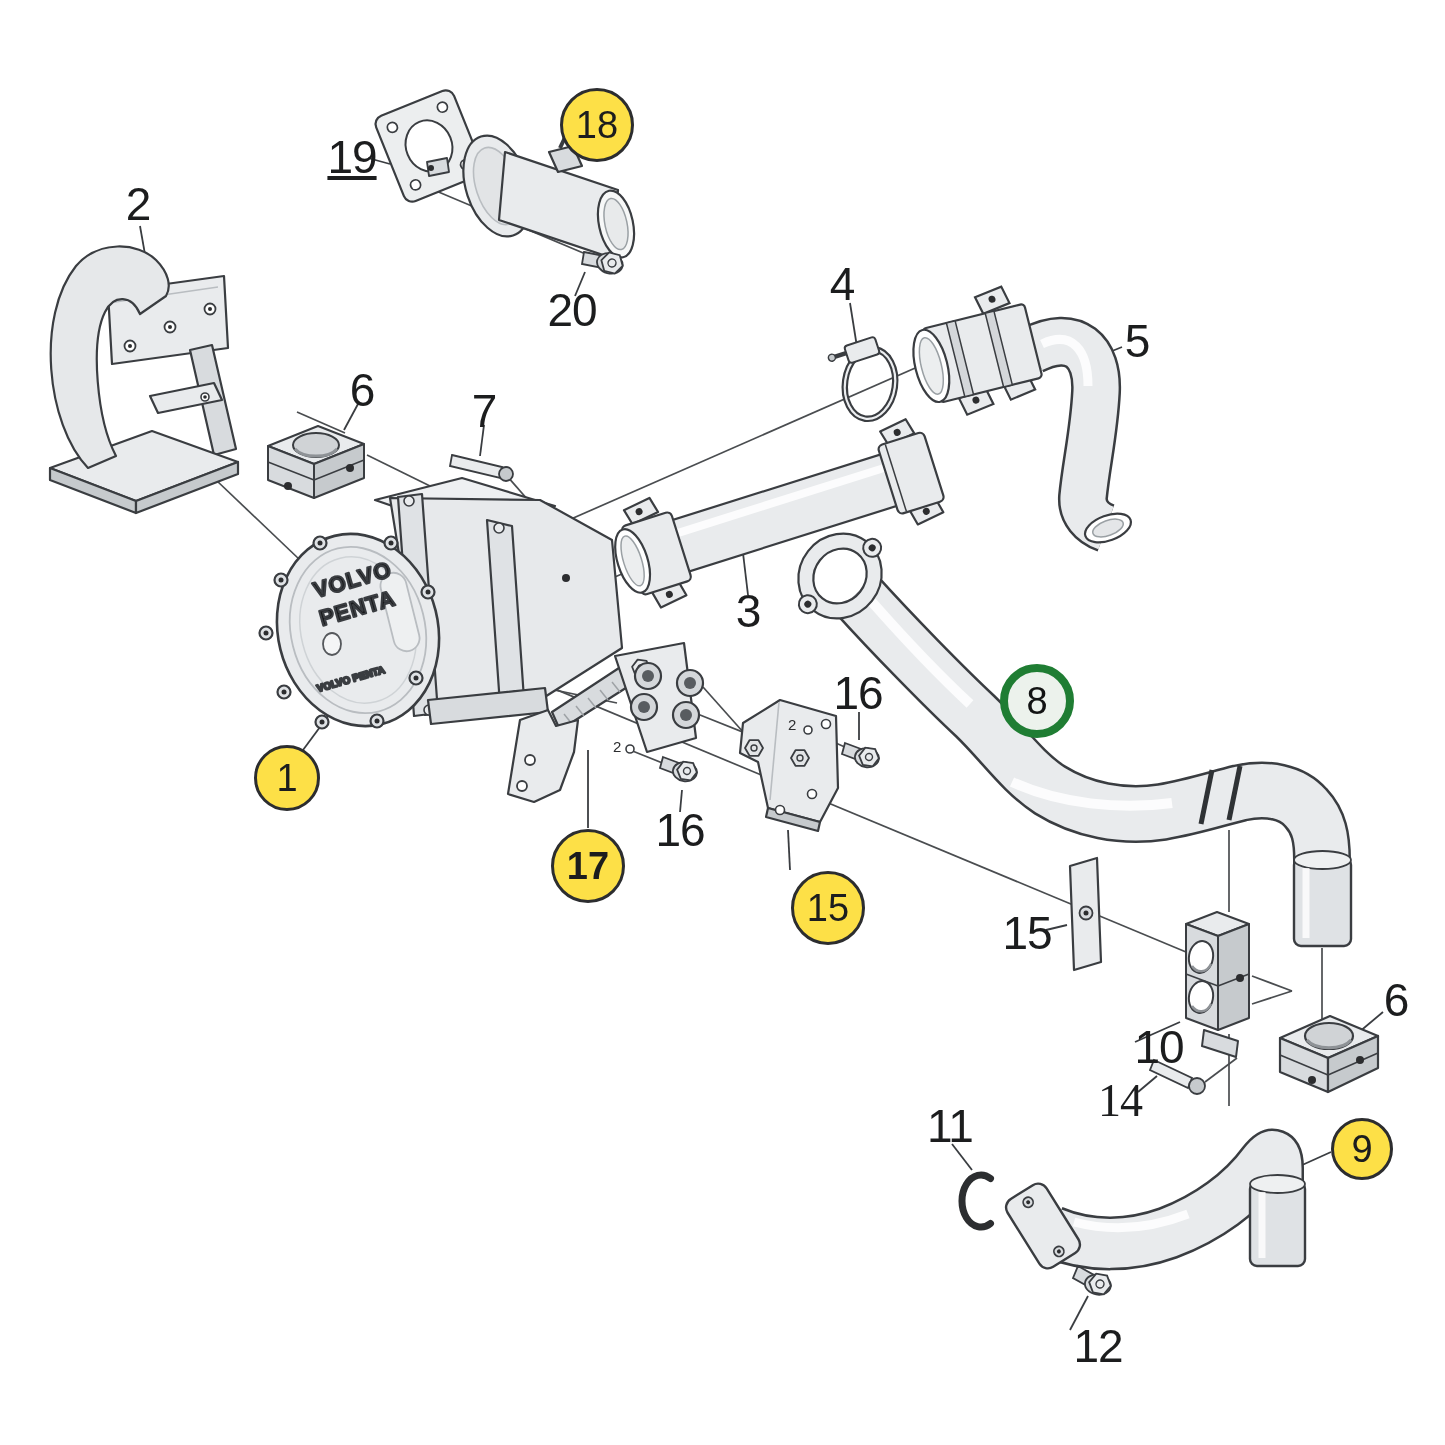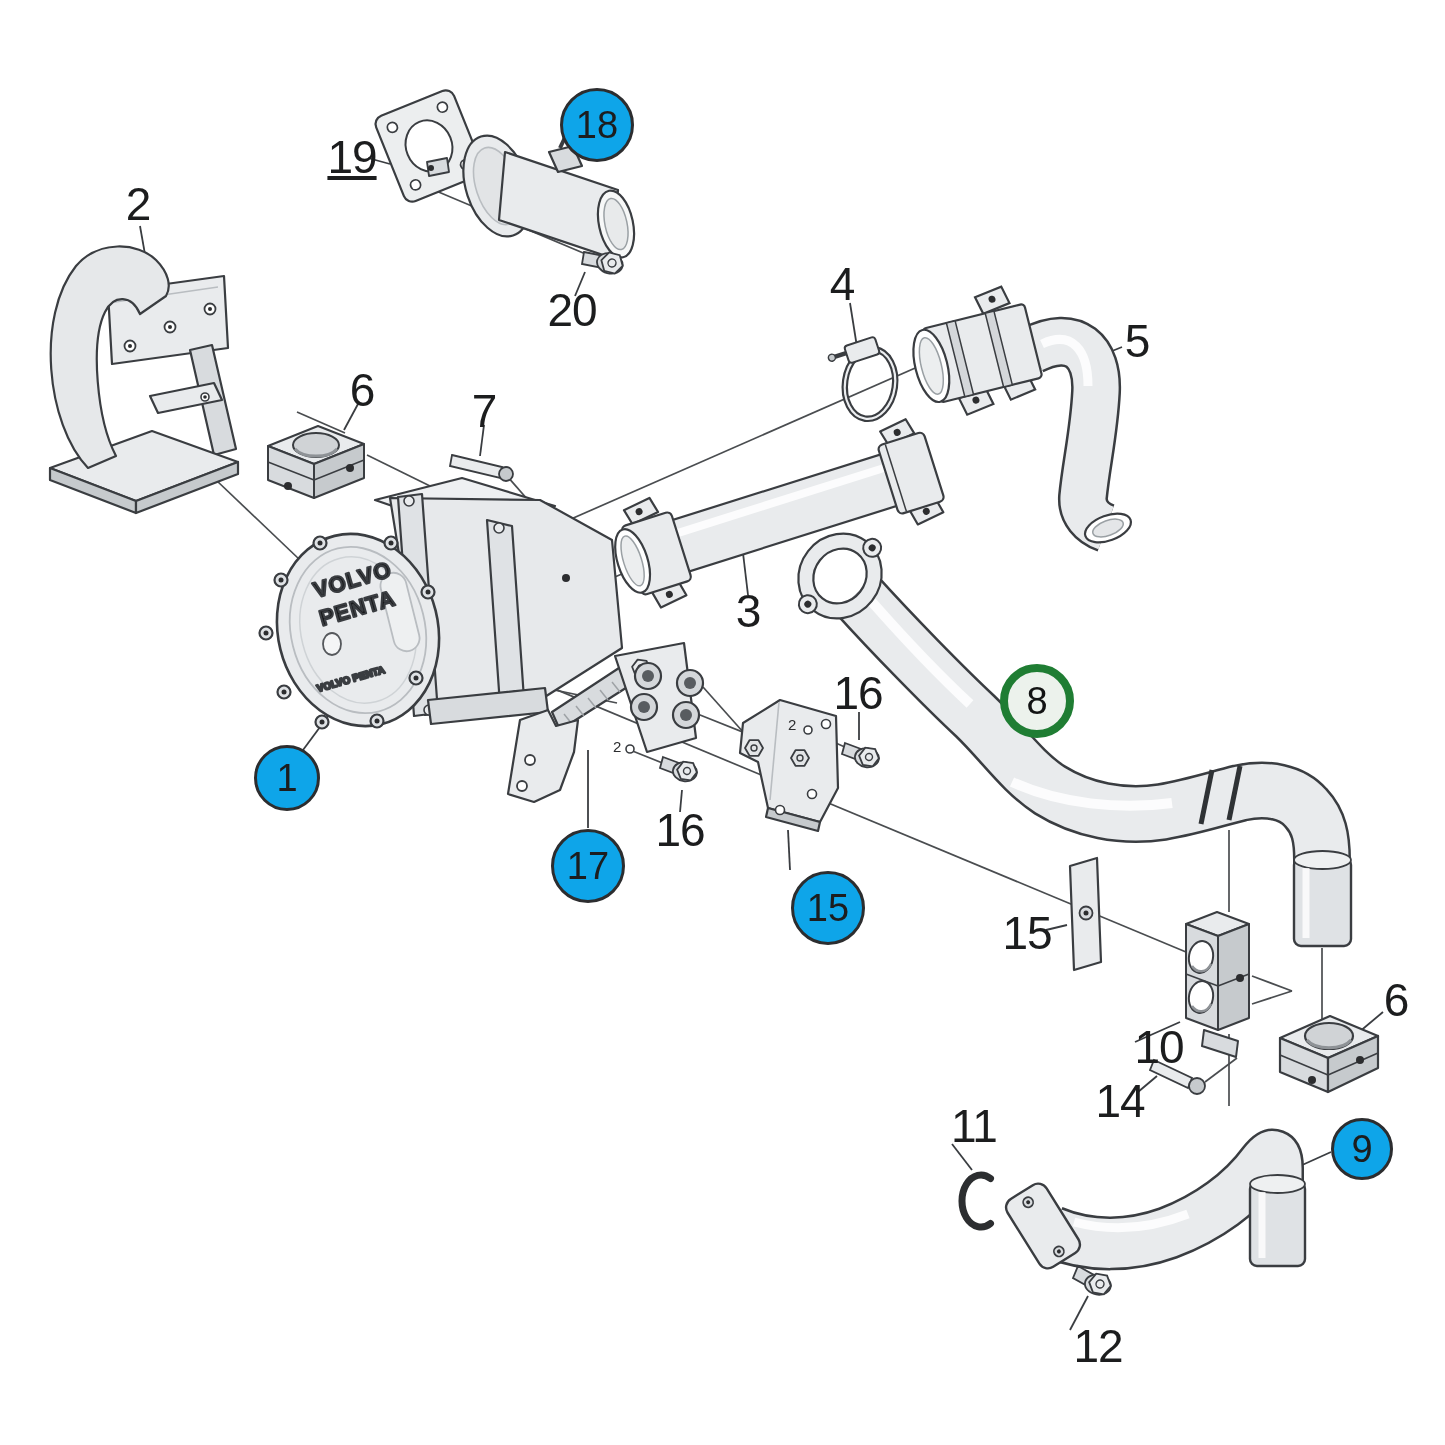--- a/index.html
+++ b/index.html
@@ -4,21 +4,21 @@
 <style>
   html,body{margin:0;padding:0;background:#ffffff;}
   #stage{position:relative;width:1445px;height:1445px;background:#ffffff;overflow:hidden;
          font-family:"Liberation Sans",sans-serif;}
   #art{position:absolute;left:0;top:0;}
   #callout-layer{position:absolute;left:0;top:0;width:100%;height:100%;}
   .callout{position:absolute;transform:translate(-50%,-50%);color:#1c1d1e;
            font-family:"Liberation Sans",sans-serif;line-height:1;user-select:none;
            display:flex;align-items:center;justify-content:center;box-sizing:border-box;}
   .callout.plain{font-size:46px;font-weight:400;letter-spacing:-1px;}
-  .callout.circle{border:3px solid #2c2d2f;border-radius:50%;background:#0ea5e9;font-size:38px;}
+  .callout.circle{border:3px solid #2c2d2f;border-radius:50%;background:#fde047;font-size:38px;}
   .callout.hl{border:8px solid #1f7d33;border-radius:50%;background:#ecf2ec;font-size:38px;color:#121313;}
   svg text{font-family:"Liberation Sans",sans-serif;}
 </style>
 </head>
 <body>
 
 <div id="stage">
 
 <svg id="art" width="1445" height="1445" viewBox="0 0 1445 1445">
   <defs></defs>
@@ -434,26 +434,26 @@
       <div class="callout plain" style="left: 352px; top: 157px; text-decoration: underline;">19</div>
       <div class="callout circle" style="left: 597px; top: 125px; height: 74px; width: 74px;">18</div>
       <div class="callout plain" style="left: 572px; top: 310px;">20</div>
       <div class="callout plain" style="left: 842px; top: 284px;">4</div>
       <div class="callout plain" style="left: 1137px; top: 341px;">5</div>
       <div class="callout plain" style="left: 748px; top: 611px;">3</div>
       <div class="callout plain" style="left: 362px; top: 390px;">6</div>
       <div class="callout plain" style="left: 484px; top: 411px;">7</div>
       <div class="callout circle" style="left: 287px; top: 778px; height: 66px; width: 66px;">1</div>
       <div class="callout hl" style="left: 1037px; top: 701px; height: 74px; width: 74px;">8</div>
-      <div class="callout circle" style="left: 588px; top: 866px; height: 74px; width: 74px;">17</div>
+      <div class="callout circle" style="left: 588px; top: 866px; height: 74px; width: 74px; font-weight: bold;">17</div>
       <div class="callout circle" style="left: 828px; top: 908px; height: 74px; width: 74px;">15</div>
       <div class="callout plain" style="left: 858px; top: 693px;">16</div>
       <div class="callout plain" style="left: 680px; top: 830px;">16</div>
       <div class="callout plain" style="left: 1027px; top: 933px;">15</div>
       <div class="callout plain" style="left: 1159px; top: 1047px;">10</div>
       <div class="callout plain" style="left: 1396px; top: 1000px;">6</div>
-      <div class="callout plain" style="left: 1120px; top: 1101px;">14</div>
-      <div class="callout plain" style="left: 950px; top: 1126px; margin-left: 24px;">11</div>
+      <div class="callout plain" style="left: 1120px; top: 1101px; font-family: Liberation Serif, serif;">14</div>
+      <div class="callout plain" style="left: 950px; top: 1126px;">11</div>
       <div class="callout circle" style="left: 1362px; top: 1149px; height: 62px; width: 62px;">9</div>
       <div class="callout plain" style="left: 1070px; top: 1346px; margin-left: 28px;">12</div>
     </div>
 
 </div>
 
 </body></html>

